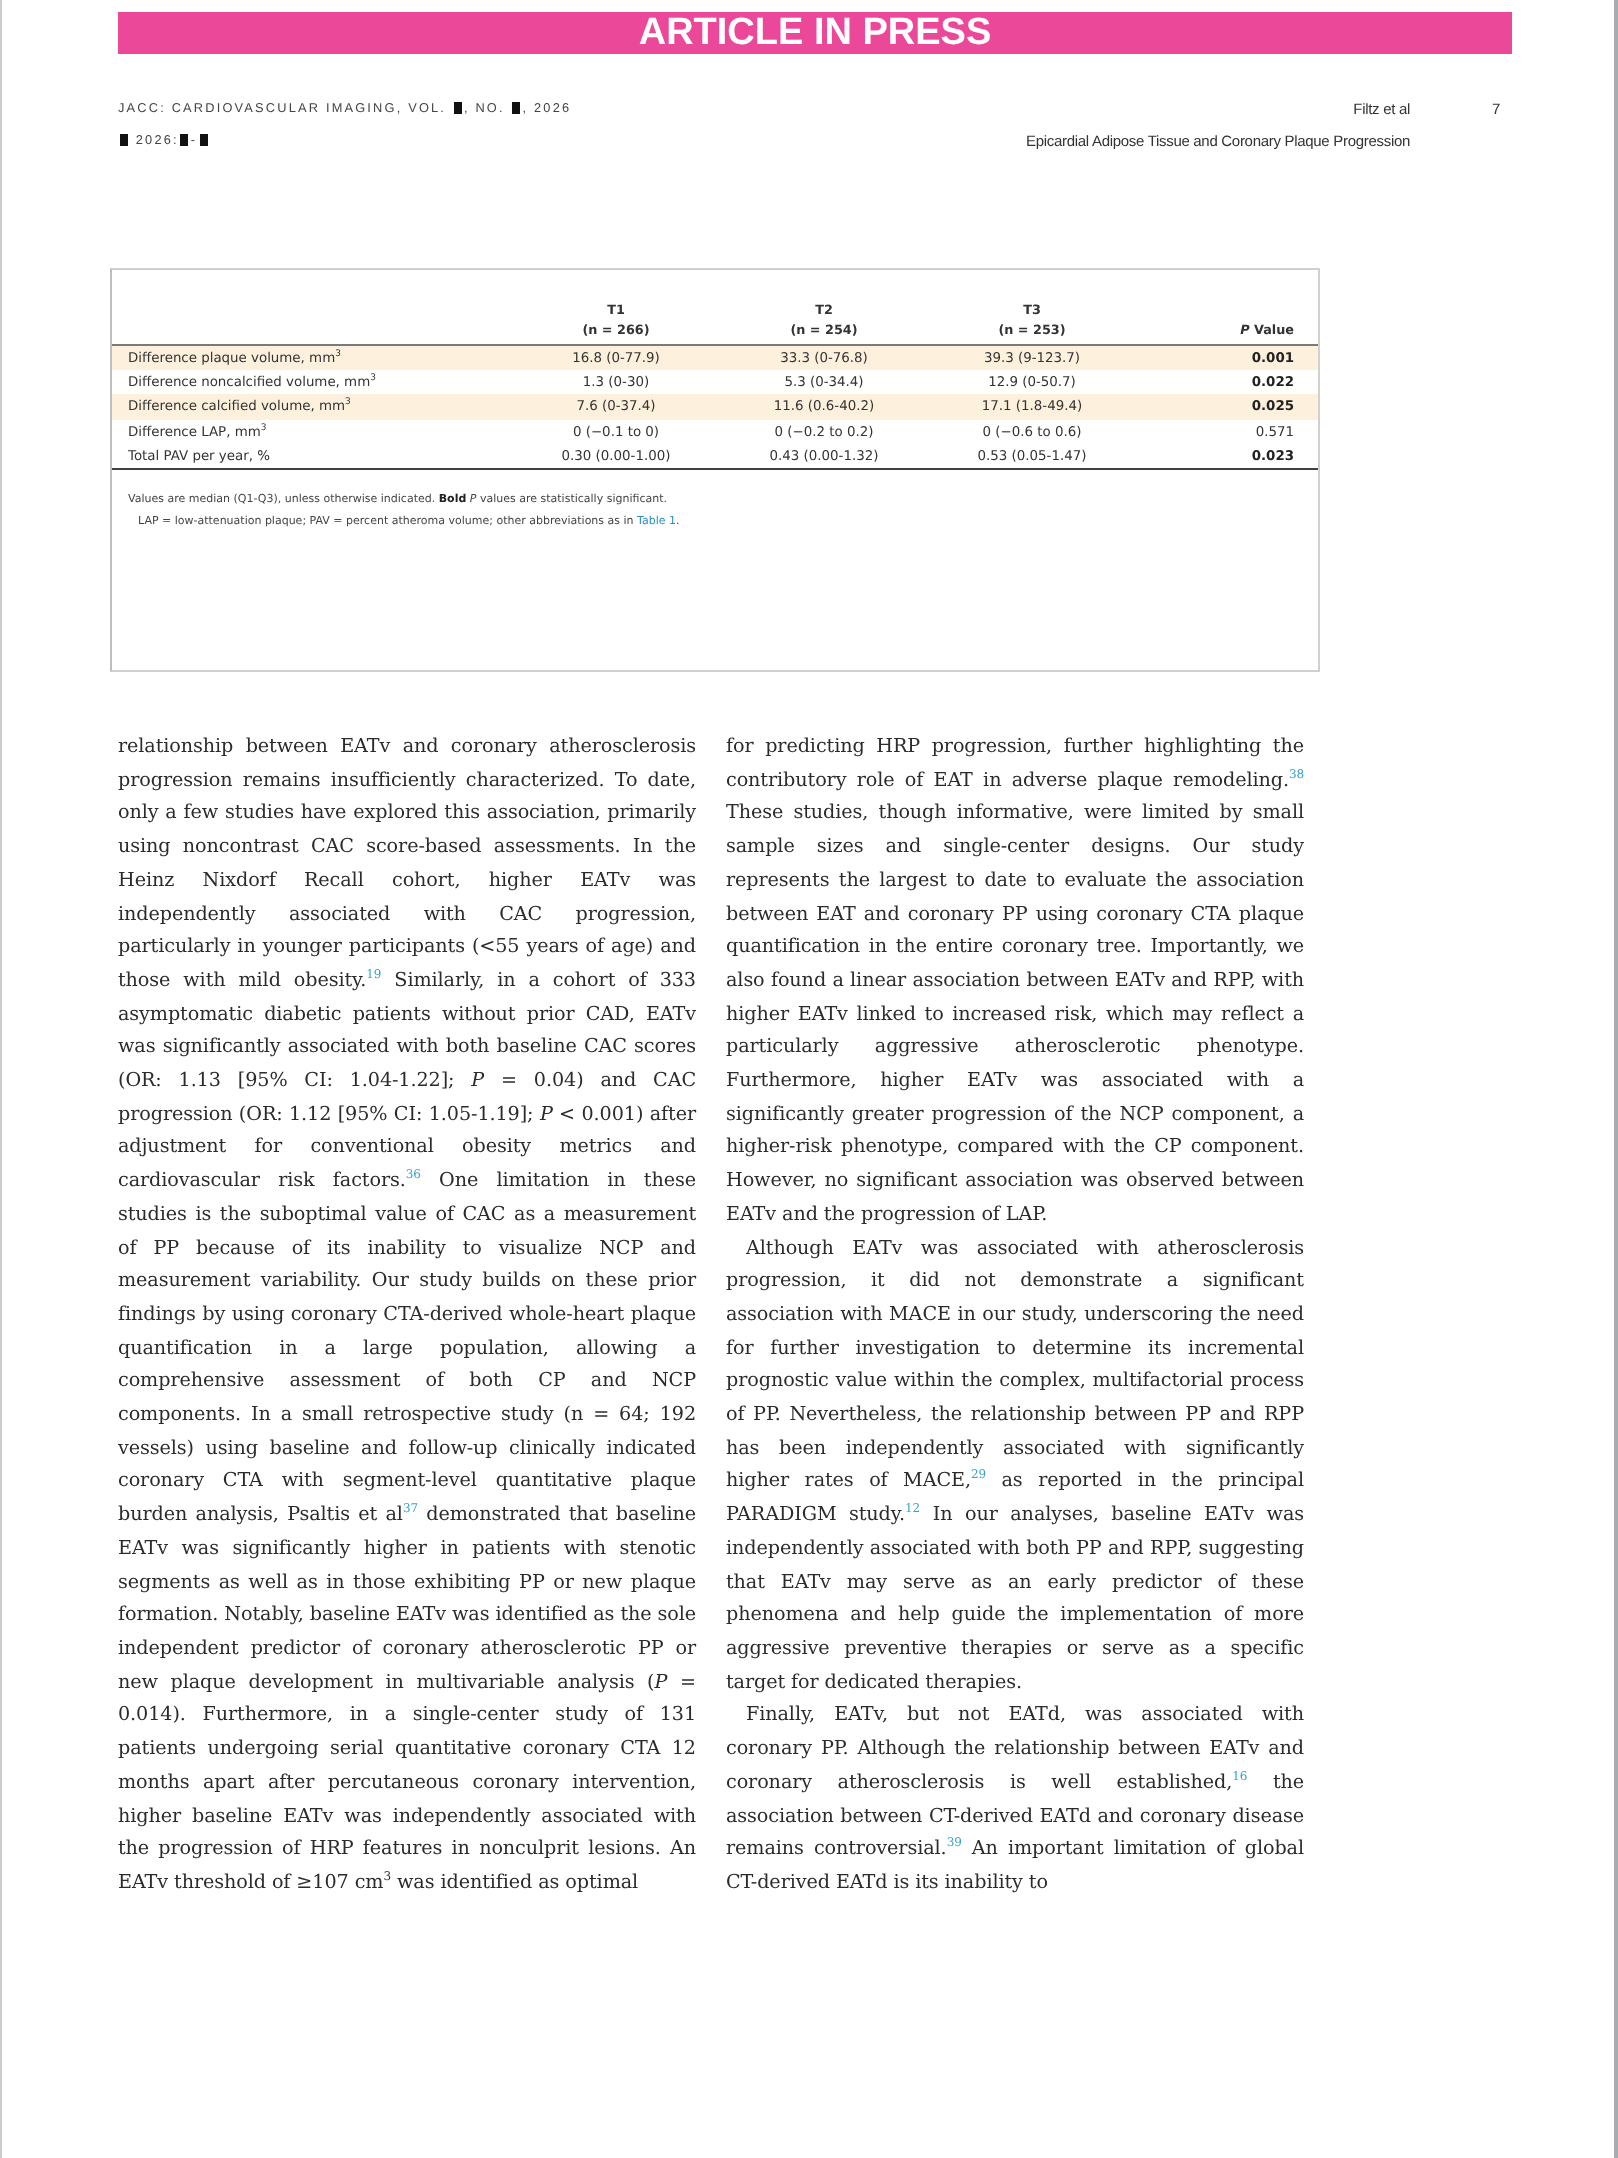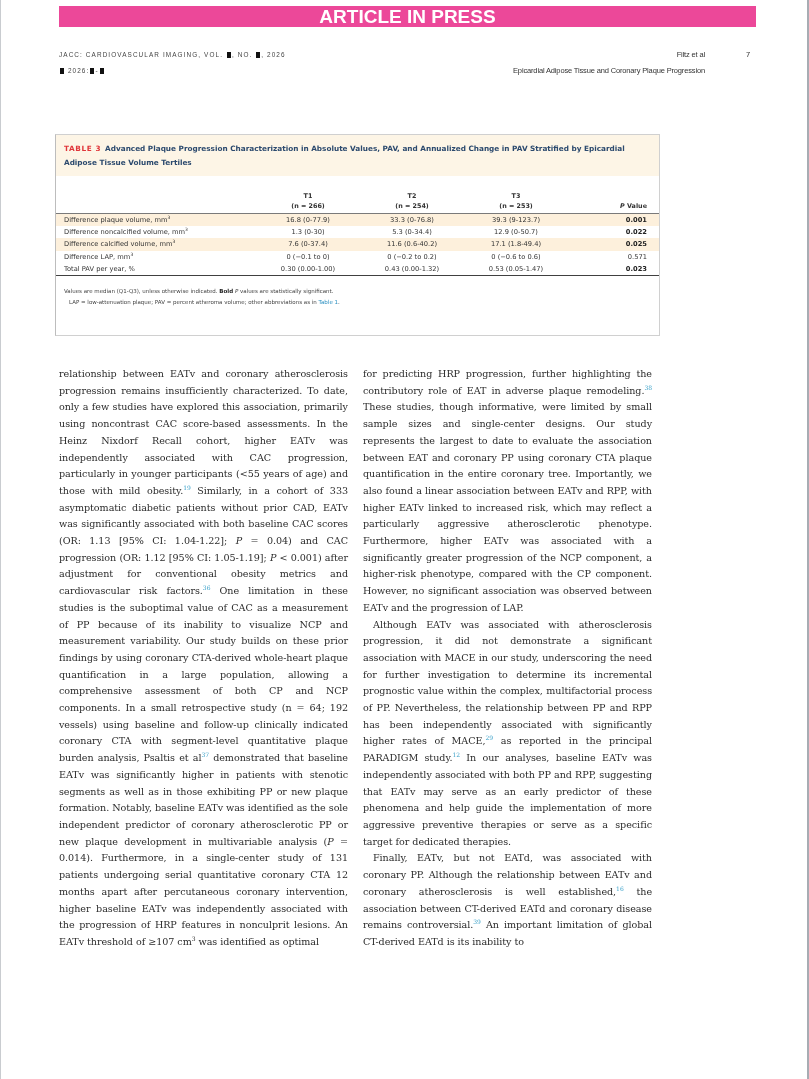--- a/index.html
+++ b/index.html
@@ -106,23 +106,20 @@
   </span>
 </div>
 
 <div class="running-head-right">
   <span class="line">Filtz et al</span>
   <span class="line">Epicardial Adipose Tissue and Coronary Plaque Progression</span>
 </div>
 <div class="page-num">7</div>
 
 <div class="table-box">
-  <div class="table-caption">
-    <span class="tnum">TABLE 3</span><span>Advanced Plaque Progression Characterization in Absolute Values, PAV, and Annualized Change in PAV Stratified by Epicardial Adipose Tissue Volume Tertiles</span>
-  </div>
   <table class="data">
     <colgroup>
         <col class="col-label">
         <col class="col-t">
         <col class="col-t">
         <col class="col-t">
         <col>
       </colgroup>
     <thead>
       <tr>

